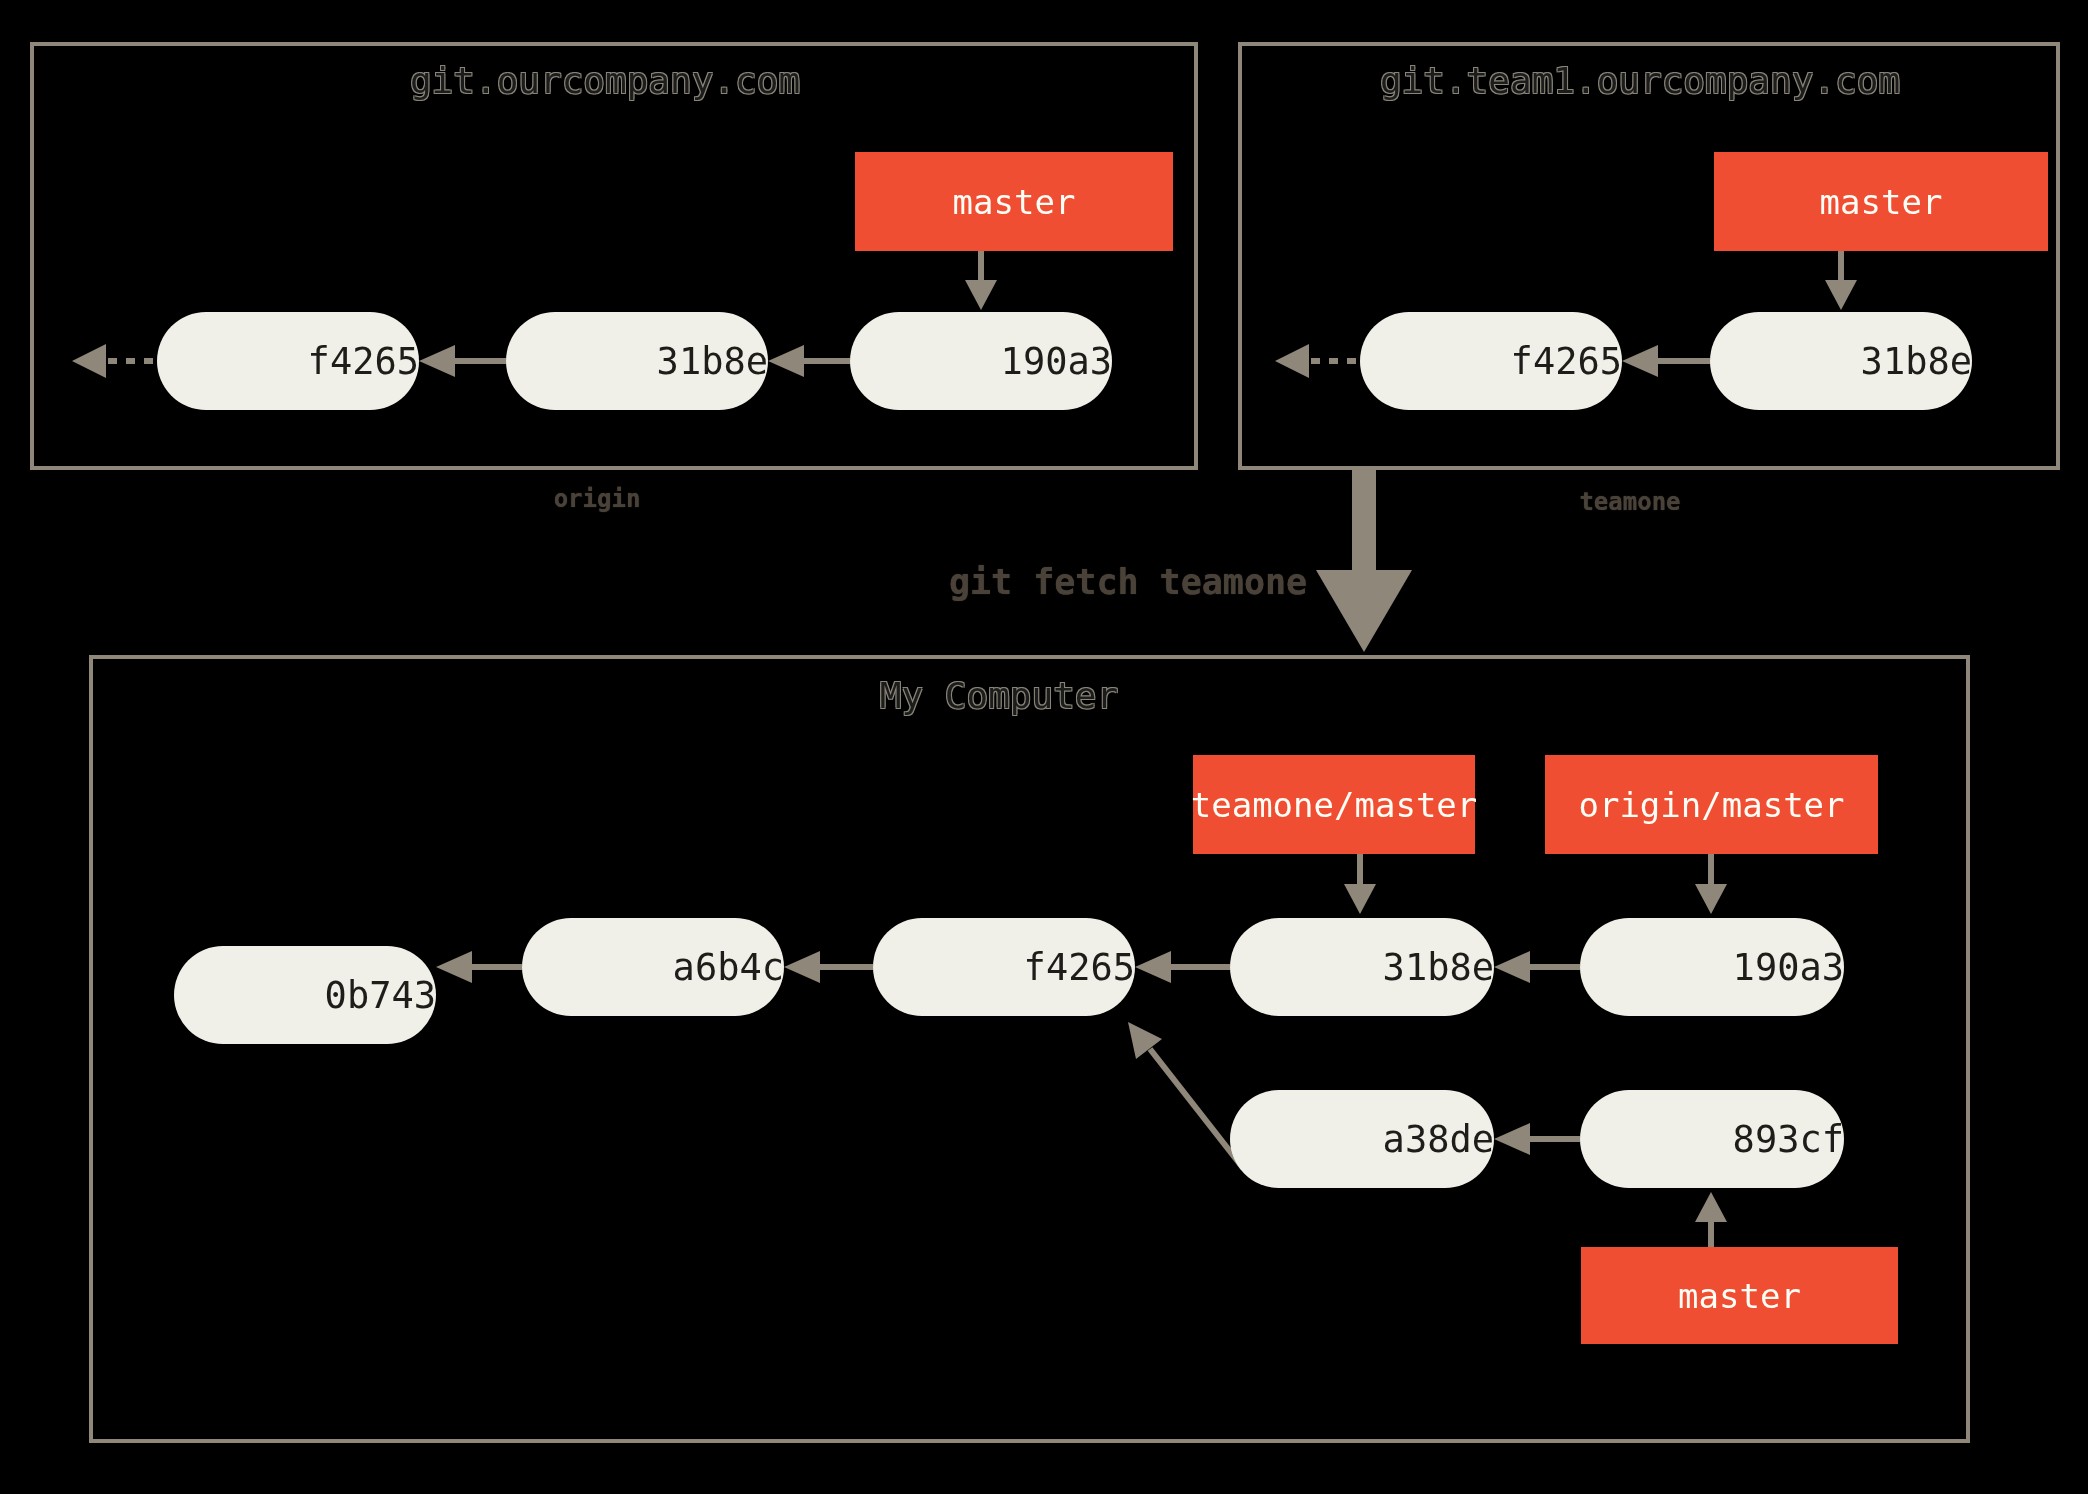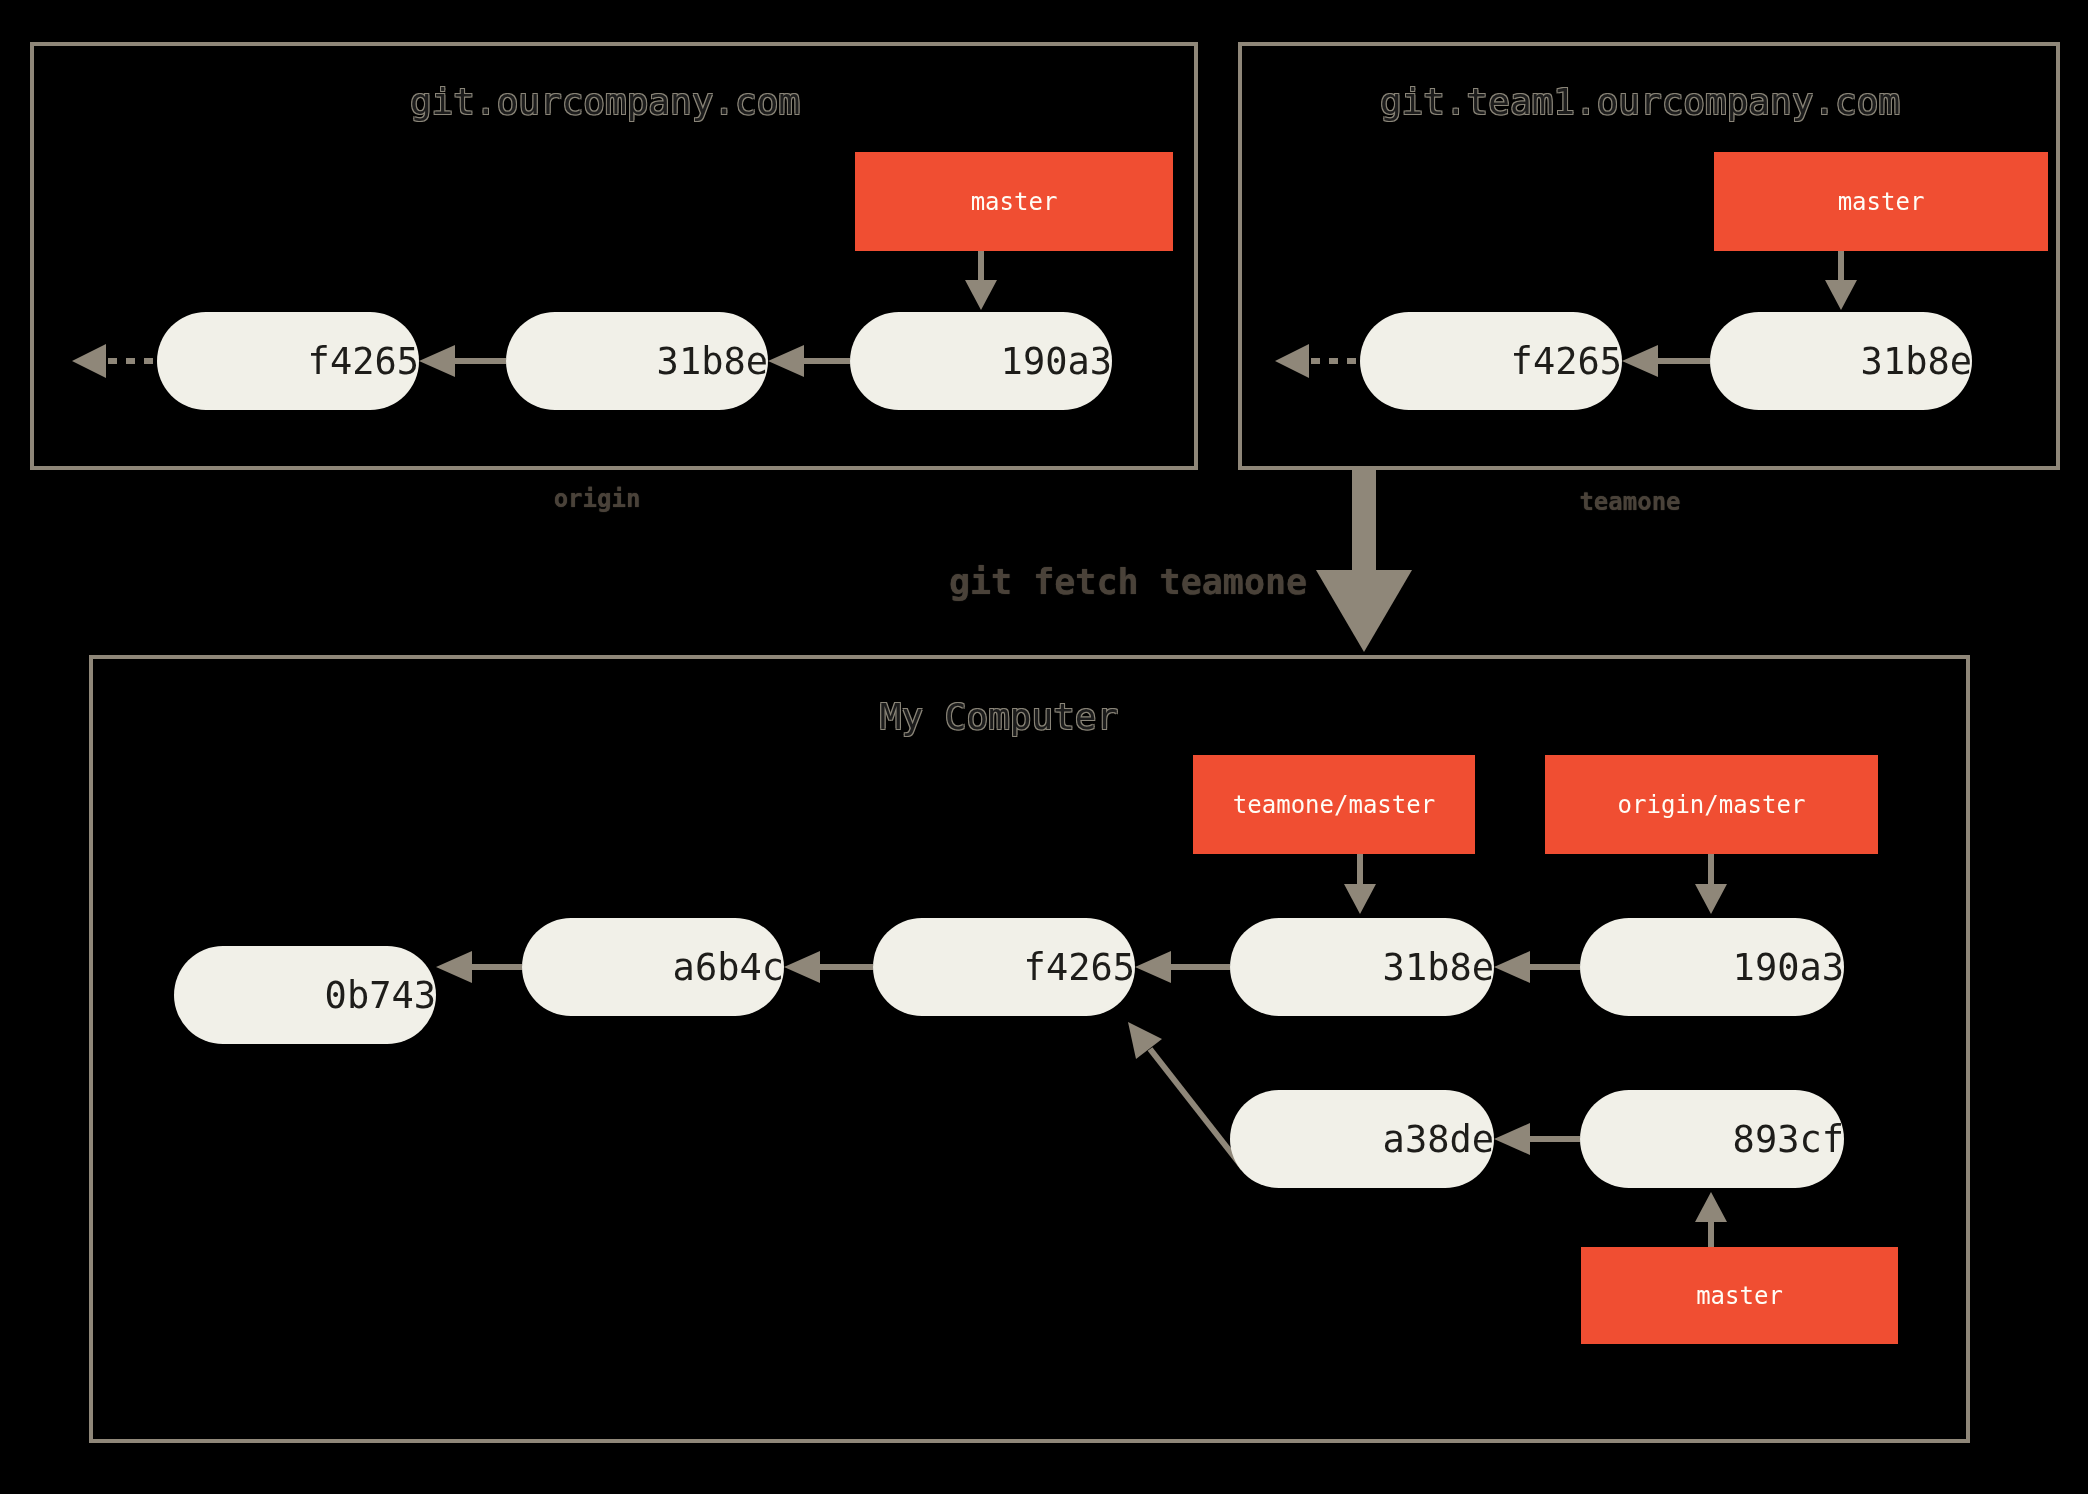--- a/index.html
+++ b/index.html
@@ -27,42 +27,41 @@
   .fetch-bar{fill:var(--arrow);}
   .box{
     position:absolute;border:4px solid var(--box-border);
     box-sizing:border-box;background:transparent;
   }
   .box-title{
     position:absolute;transform:translate(-50%,-50%);
     font-size:36px;white-space:nowrap;color:var(--title-fill);
     text-shadow:-1px -1px 0 var(--title-outline),1px -1px 0 var(--title-outline),
                 -1px 1px 0 var(--title-outline),1px 1px 0 var(--title-outline);
-    margin-top:21px;
   }
   .caption{
     position:absolute;transform:translate(-50%,-50%);
     font-size:24px;font-weight:bold;white-space:nowrap;color:var(--label-text);
     text-shadow:0 0 1px rgba(150,142,126,0.5);
   }
   .fetch-label{
     position:absolute;transform:translate(-50%,-50%);
     font-size:35px;font-weight:bold;white-space:nowrap;color:var(--label-text);
     text-shadow:0 0 1px rgba(150,142,126,0.5);
   }
   .pill{
     position:absolute;height:98px;box-sizing:border-box;
     background:var(--pill-bg);border-radius:49px;
     display:flex;align-items:center;justify-content:flex-end;
     font-size:37px;color:var(--pill-text);
   }
   .ref-label{
     position:absolute;box-sizing:border-box;background:var(--red);
     display:flex;align-items:center;justify-content:center;
-    font-size:24px;color:var(--red-text);
+    font-size:34px;color:var(--red-text);
   }
 </style>
 </head>
 <body>
 
 <div id="canvas">
 
   <svg id="arrows" width="2088" height="1494" viewBox="0 0 2088 1494">
 
     <g>

